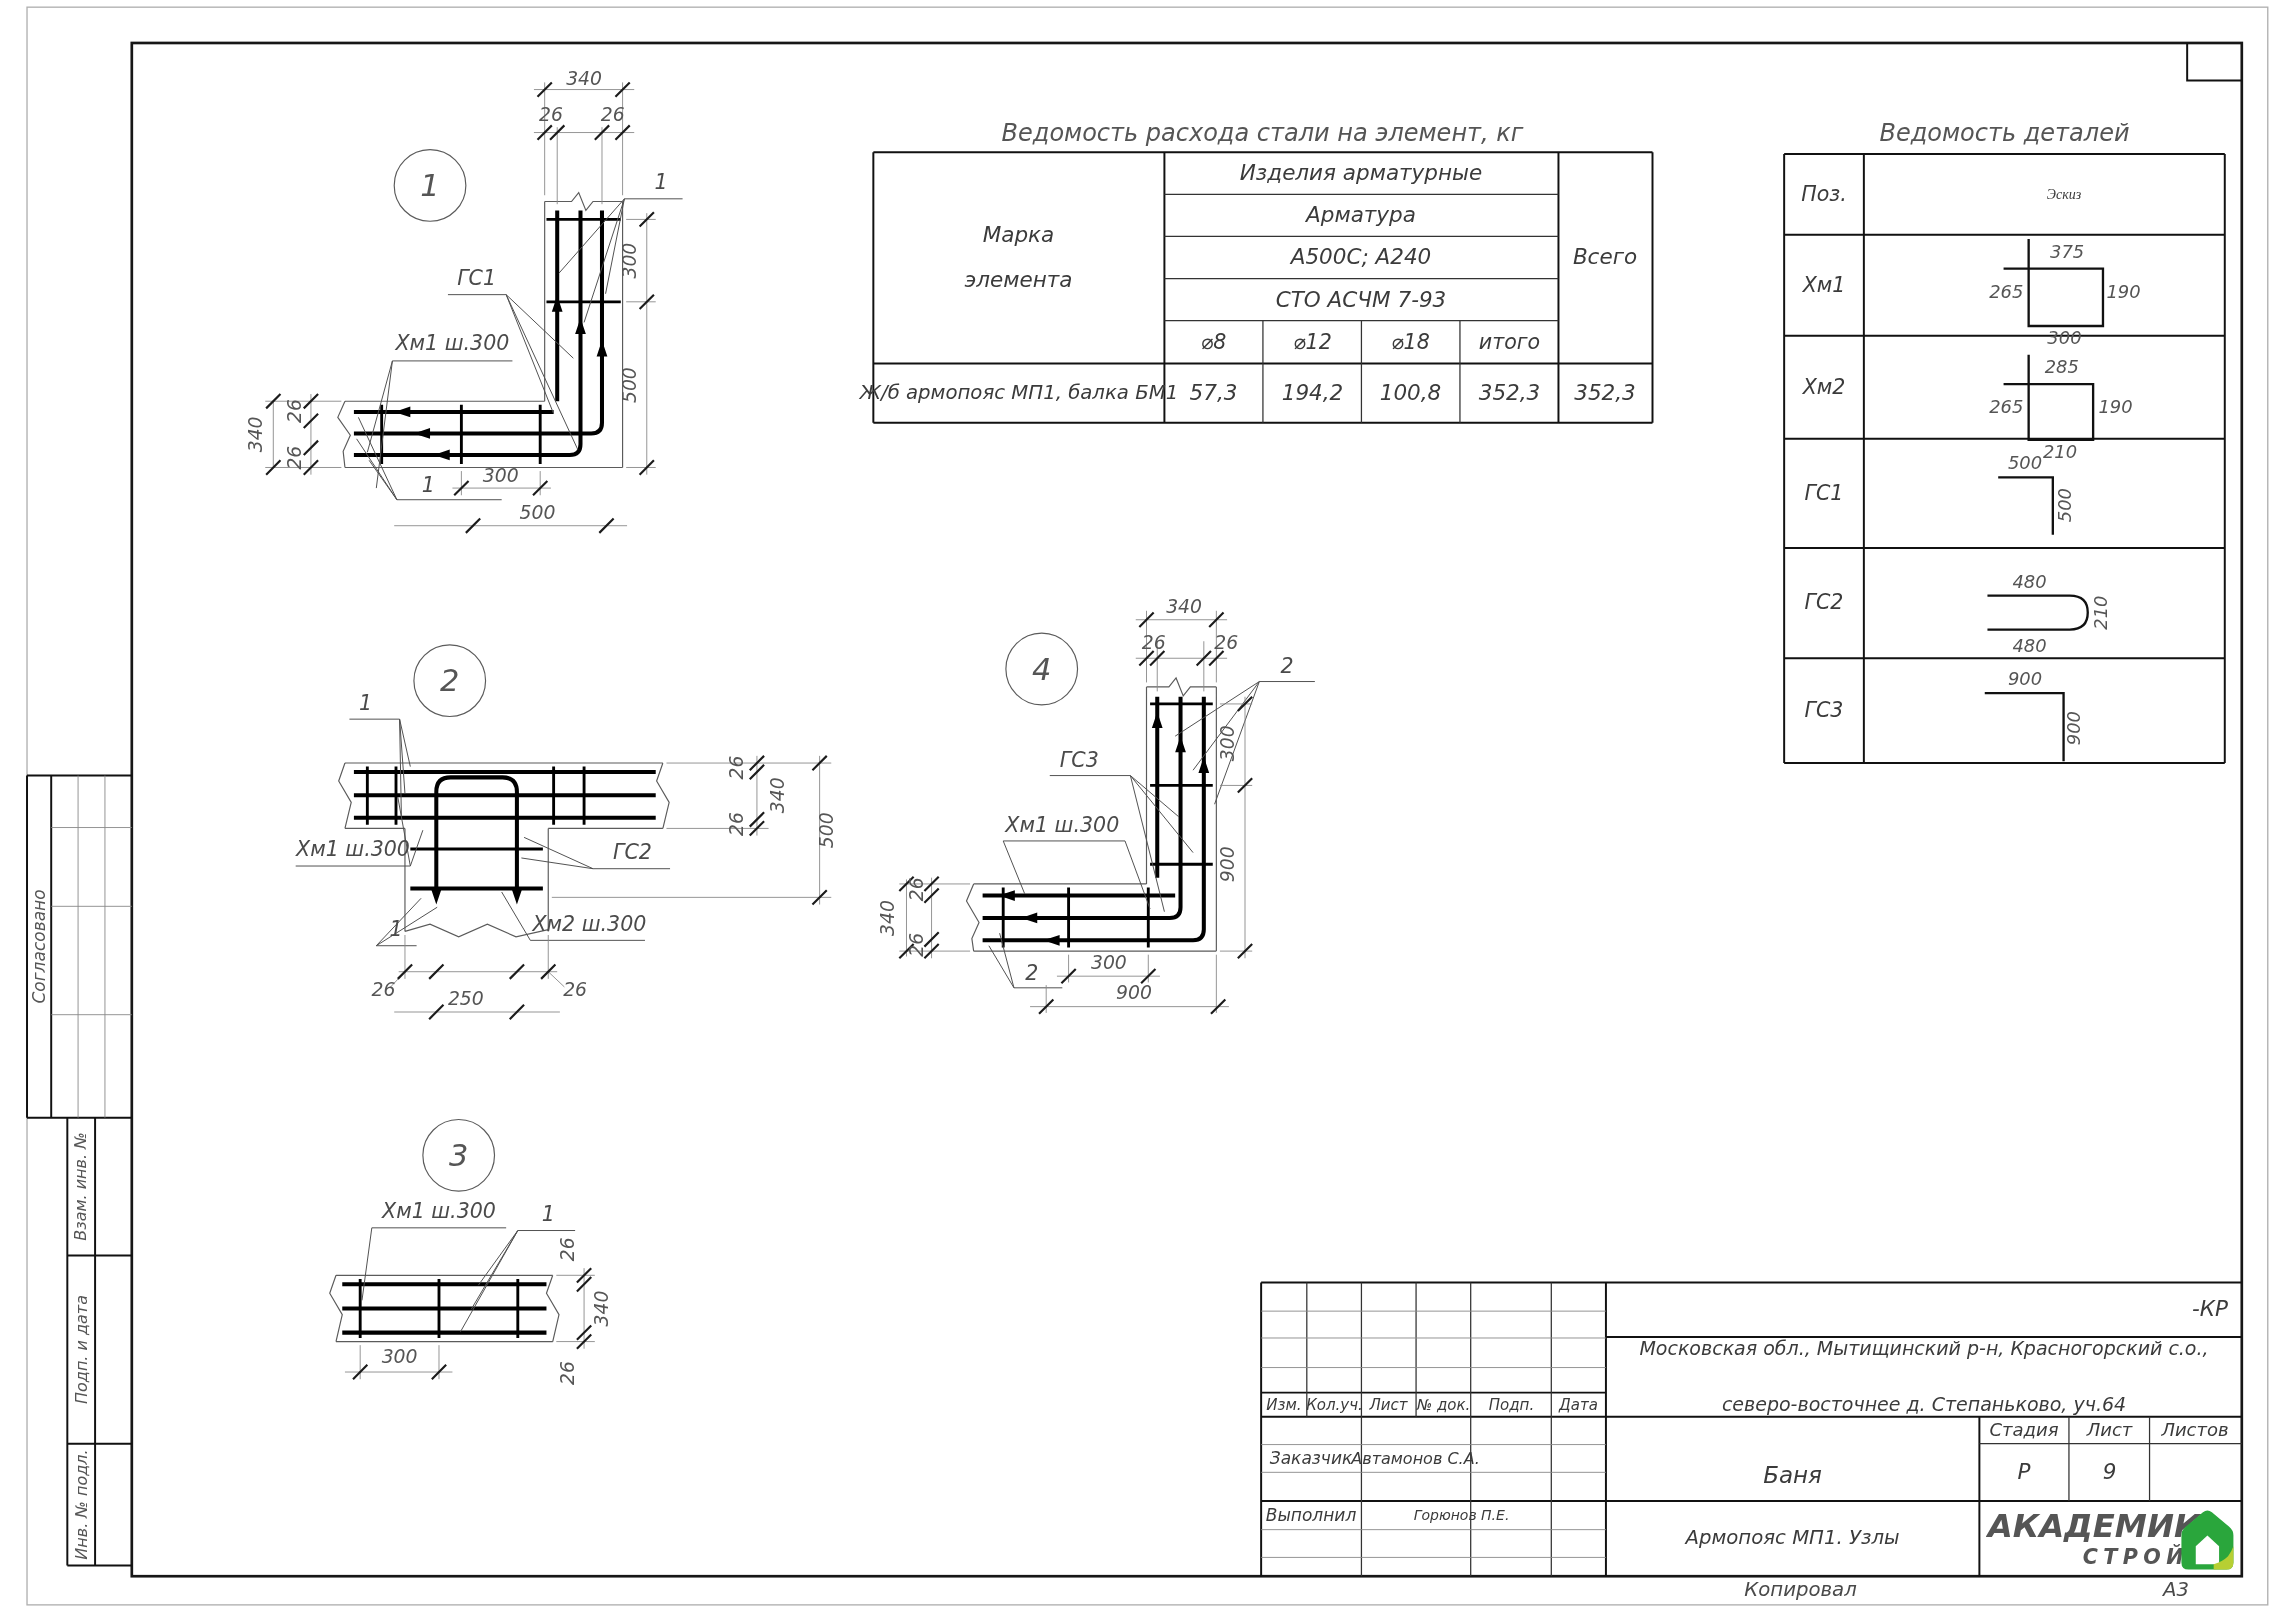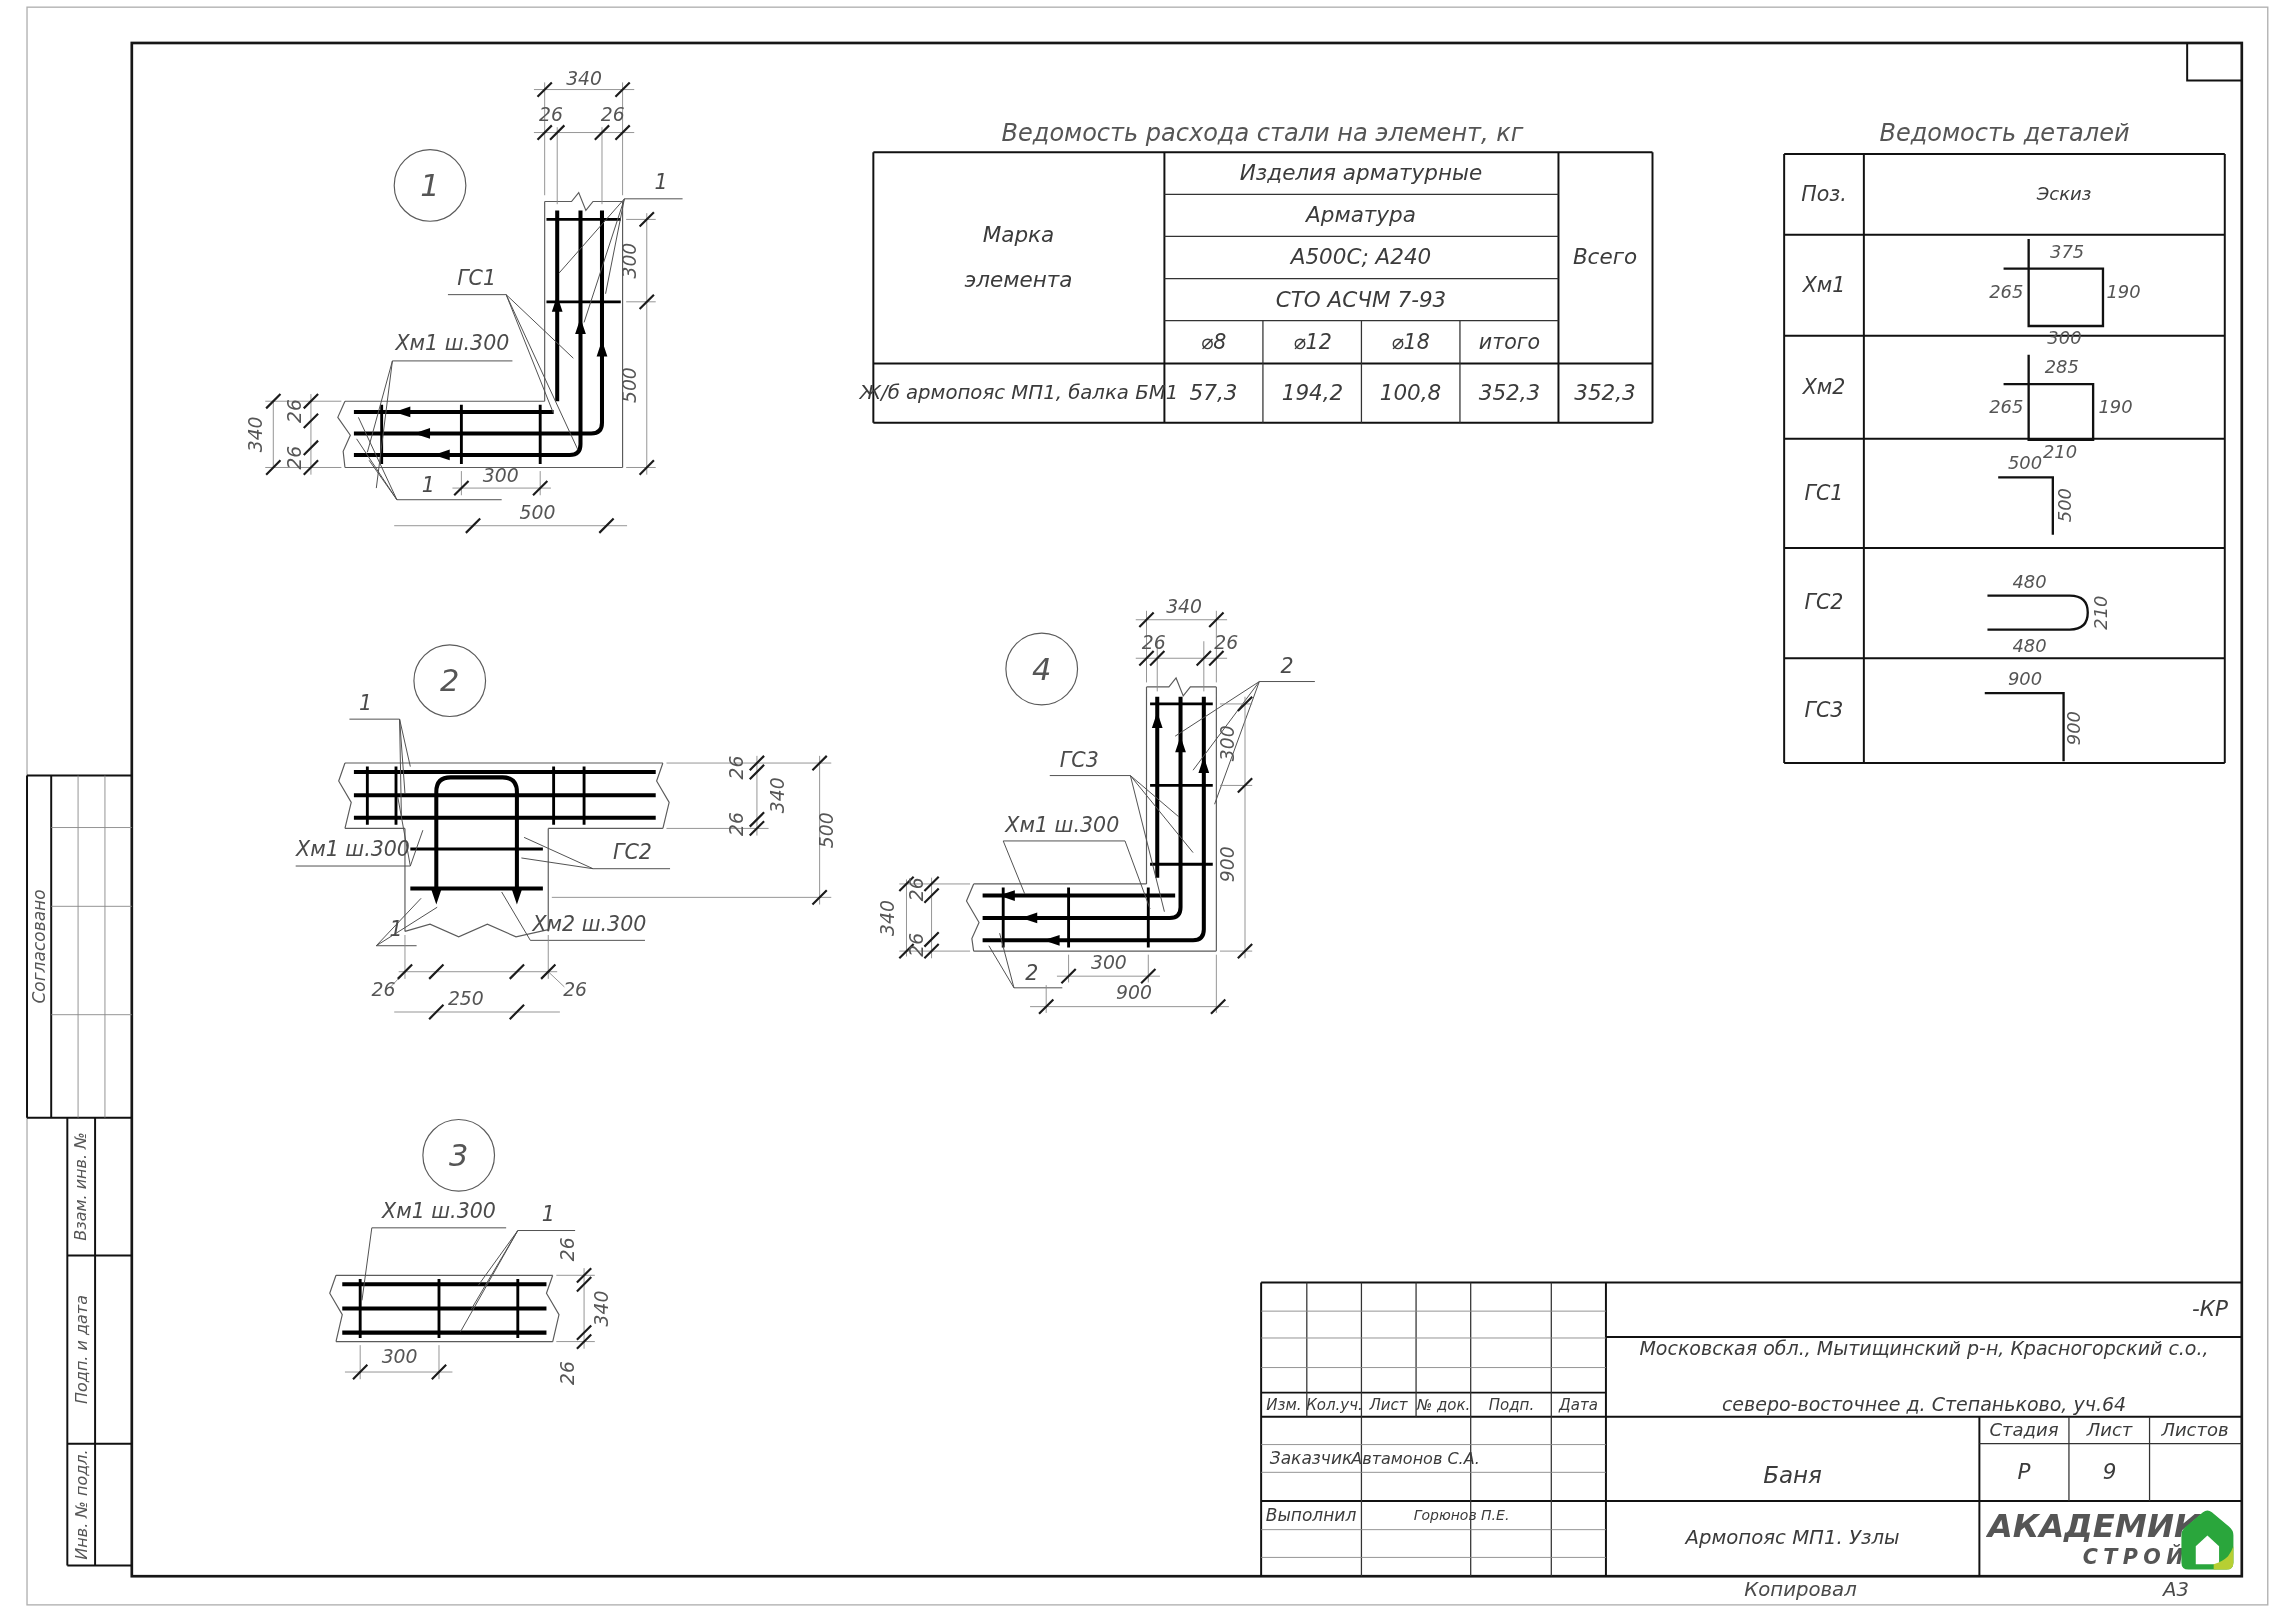--- a/index.html
+++ b/index.html
@@ -204,21 +204,21 @@
   <div class="t" style="left:1460px;top:321px;width:99px;height:43px;font-size:20.6px;">итого</div>
   <div class="t" style="left:878px;top:364px;width:282px;height:59px;font-size:19.7px;">Ж/б армопояс МП1, балка БМ1</div>
   <div class="t" style="left:1164px;top:364px;width:99px;height:59px;font-size:21.5px;text-align:right;">57,3</div>
   <div class="t" style="left:1263px;top:364px;width:99px;height:59px;font-size:21.5px;">194,2</div>
   <div class="t" style="left:1361px;top:364px;width:99px;height:59px;font-size:21.5px;">100,8</div>
   <div class="t" style="left:1460px;top:364px;width:99px;height:59px;font-size:21.5px;">352,3</div>
   <div class="t" style="left:1558px;top:364px;width:94px;height:59px;font-size:21.5px;">352,3</div>
 
   <div class="t" style="left:1784px;top:118px;width:441px;height:29px;font-size:24px;color:#555;">Ведомость деталей</div>
   <div class="t" style="left:1784px;top:154px;width:80px;height:81px;font-size:20.6px;">Поз.</div>
-  <div class="t" style="left:1864px;top:154px;width:400px;height:81px;font-size:18px;">Эскиз</div>
+  <div class="t" style="left:1864px;top:154px;width:400px;height:81px;font-size:14px;font-family:Liberation Serif, serif;">Эскиз</div>
   <div class="t" style="left:1784px;top:235px;width:80px;height:101px;font-size:20.6px;">Хм1</div>
   <div class="t" style="left:1784px;top:336px;width:80px;height:103px;font-size:20.6px;">Хм2</div>
   <div class="t" style="left:1784px;top:439px;width:80px;height:109px;font-size:20.6px;">ГС1</div>
   <div class="t" style="left:1784px;top:548px;width:80px;height:110px;font-size:20.6px;">ГС2</div>
   <div class="t" style="left:1784px;top:658px;width:80px;height:105px;font-size:20.6px;">ГС3</div>
 
   <div class="t" style="left:1606px;top:1282px;width:622px;height:55px;justify-content:flex-end;font-size:21.5px;">-КР</div>
   <div class="t col" style="left:1606px;top:1337px;width:636px;height:80px;font-size:19px;">
     <span>Московская обл., Мытищинский р-н, Красногорский с.о.,</span>
     <span>северо-восточнее д. Степаньково, уч.64</span>

